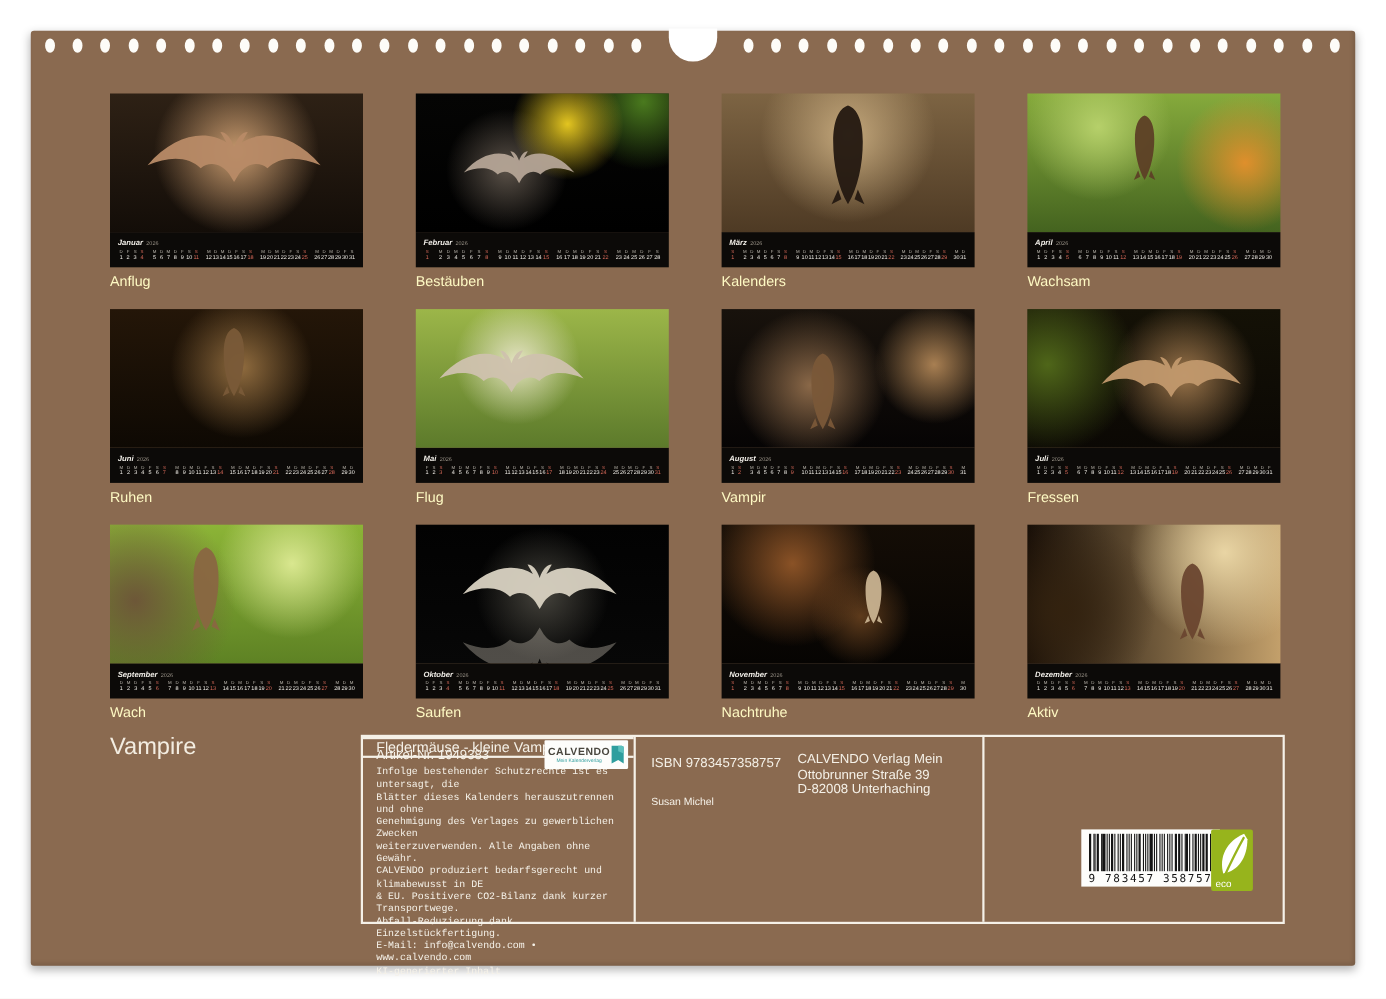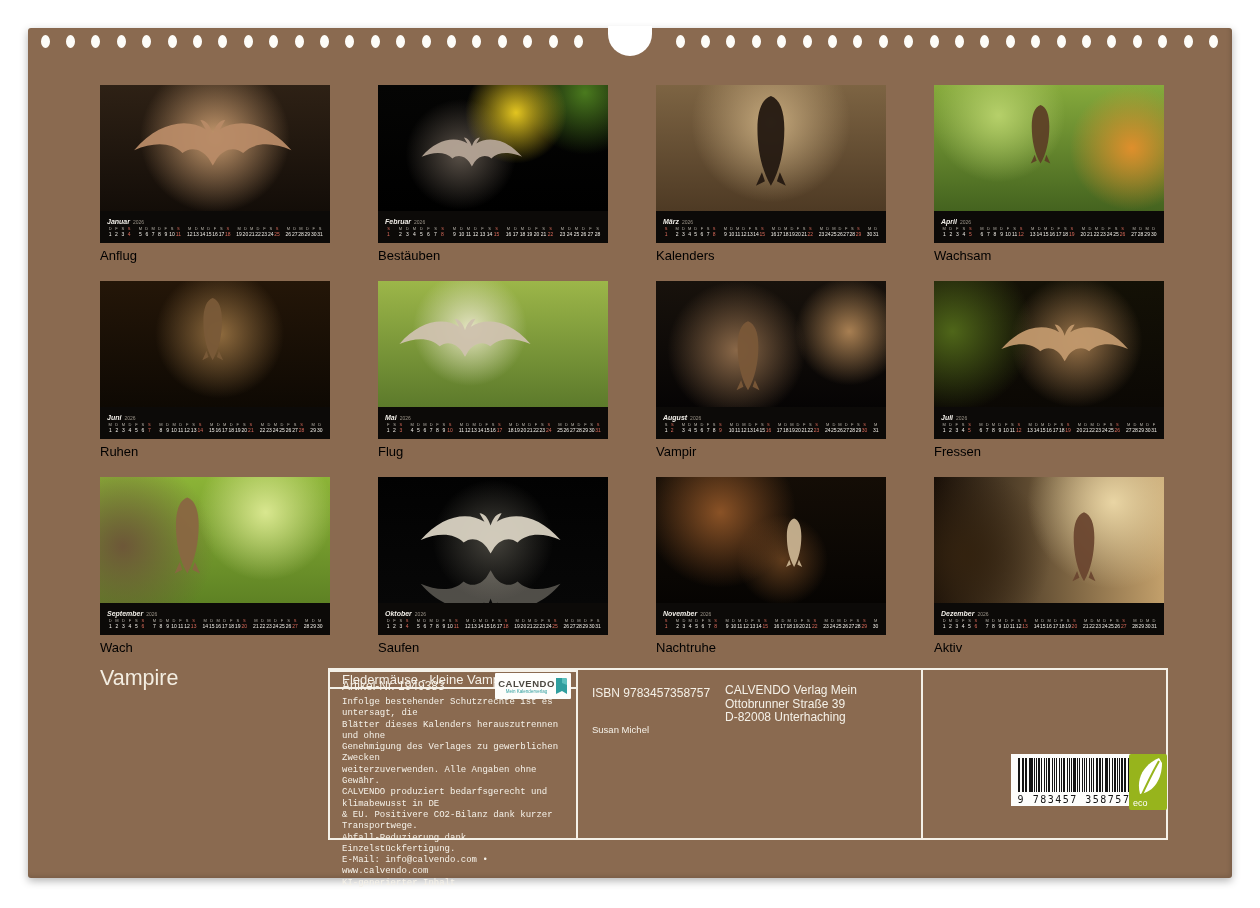--- a/index.html
+++ b/index.html
@@ -14,33 +14,33 @@
   .strip{width:230px;height:32px;background:#0c0a08;box-sizing:border-box;padding:3px 7px 2px 7px;}
   .mline{height:9px;line-height:9px;white-space:nowrap;}
   .mname{font-size:7px;font-weight:bold;color:#f0ede7;font-style:italic;}
   .myear{font-size:5px;color:#9a9388;margin-left:3px;}
   .days{display:flex;width:100%;margin-top:3px;}
   .dc{flex:1 1 0;min-width:0;display:flex;flex-direction:column;align-items:center;line-height:5px;}
   .dc.wk{margin-left:5px;}
   .dl{font-size:4px;color:#b9b4ab;}
   .dn{font-size:5px;color:#efece6;margin-top:1px;}
   .dc.sun .dl,.dc.sun .dn{color:#d96a5a;}
-  .caption{margin-top:5px;font-size:13px;color:#000000;height:16px;line-height:16px;}
+  .caption{margin-top:5px;font-size:13px;color:#fef9c3;height:16px;line-height:16px;}
   .backtitle{position:absolute;left:72px;top:638px;font-size:21.5px;line-height:25px;color:#f3ede1;}
   .infobox{position:absolute;left:300px;top:640px;width:840px;height:172px;border:2px solid #f5f1e8;box-sizing:border-box;display:flex;color:#f5f1e8;}
   .col1{width:248px;border-right:2px solid #f5f1e8;box-sizing:border-box;display:flex;flex-direction:column;}
   .rowA{height:33px;border-bottom:2px solid #f5f1e8;box-sizing:border-box;position:relative;}
   .artikel{position:absolute;left:12px;top:9px;font-size:12px;}
   .clogo{position:absolute;right:5px;top:3px;width:76px;height:26px;background:#fdfdfb;border-radius:1px;display:flex;align-items:center;padding:0 3px;box-sizing:border-box;}
   .clogo-text{flex:1;text-align:center;}
   .clogo-name{font-size:9.5px;font-weight:bold;color:#4a473f;letter-spacing:.5px;line-height:10px;}
   .clogo-tag{font-size:4.5px;color:#2f9e9e;line-height:5px;white-space:nowrap;}
   .rowB{height:37px;border-bottom:2px solid #f5f1e8;box-sizing:border-box;display:flex;align-items:center;padding-left:12px;font-size:13px;}
   .rowC{flex:1;padding:8px 10px 17px 12px;font-size:9px;line-height:11.3px;white-space:pre-line;font-family:Liberation Mono, monospace;}
-  .col2{width:345px;border-right:2px solid #f5f1e8;box-sizing:border-box;position:relative;padding:26px 0 0 14px;}
+  .col2{width:317px;border-right:2px solid #f5f1e8;box-sizing:border-box;position:relative;padding:26px 0 0 14px;}
   .isbn{position:absolute;left:14px;top:16px;font-size:12px;}
   .pub{position:absolute;left:147px;top:14px;font-size:12px;line-height:13.5px;}
   .author{position:absolute;left:14px;top:54px;font-size:9.5px;}
   .col3{flex:1;position:relative;}
   .barcode{position:absolute;left:88px;top:84px;width:126px;height:52px;background:#fdfdfb;}
   .bars{position:absolute;left:7px;right:7px;top:4px;bottom:14px;display:flex;align-items:stretch;}
   .bar{background:#141414;height:100%;}
   .bdigits{position:absolute;left:0;right:0;bottom:1px;text-align:center;font-size:10px;color:#141414;letter-spacing:1.5px;font-family:"DejaVu Sans Mono",monospace;}
   .eco{position:absolute;left:206px;top:84px;width:38px;height:56px;background:#97b41c;border-radius:2px;overflow:hidden;}
   .eco svg{position:absolute;left:2px;top:1px;}

